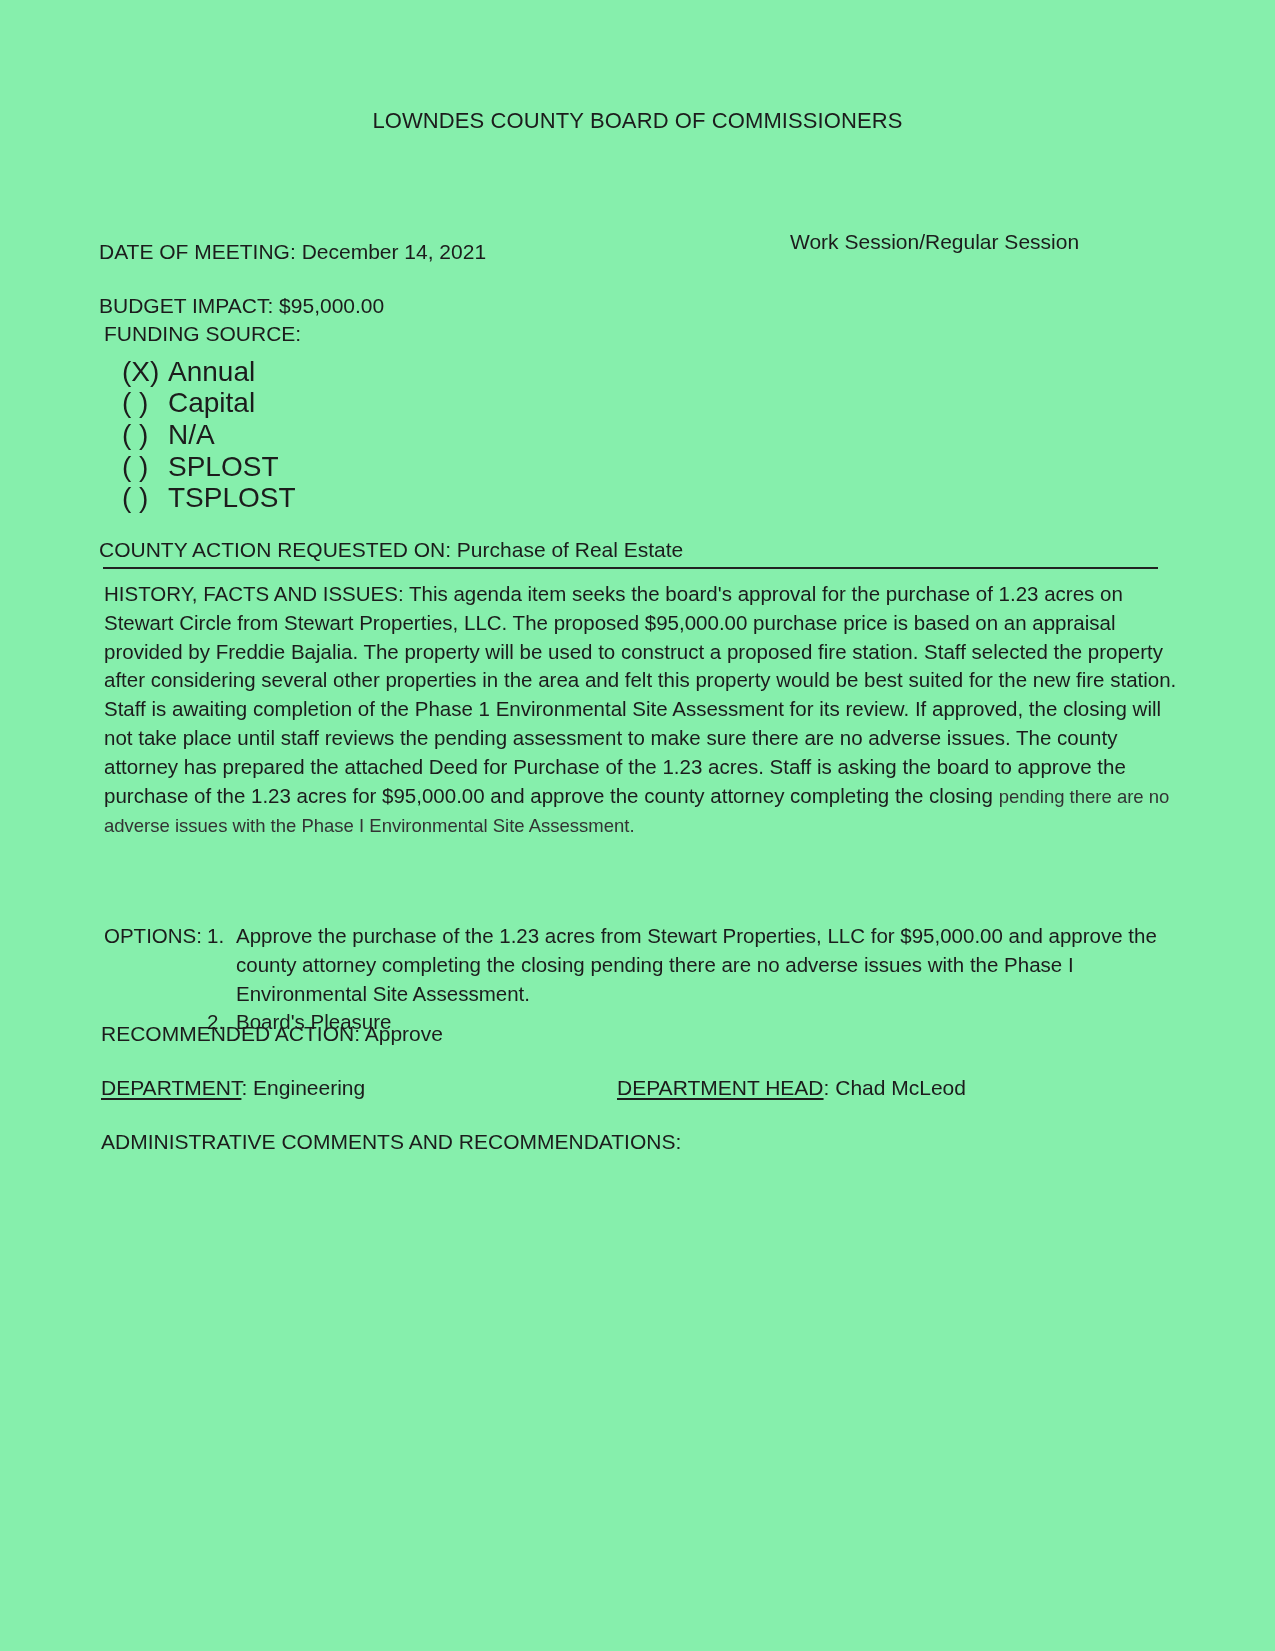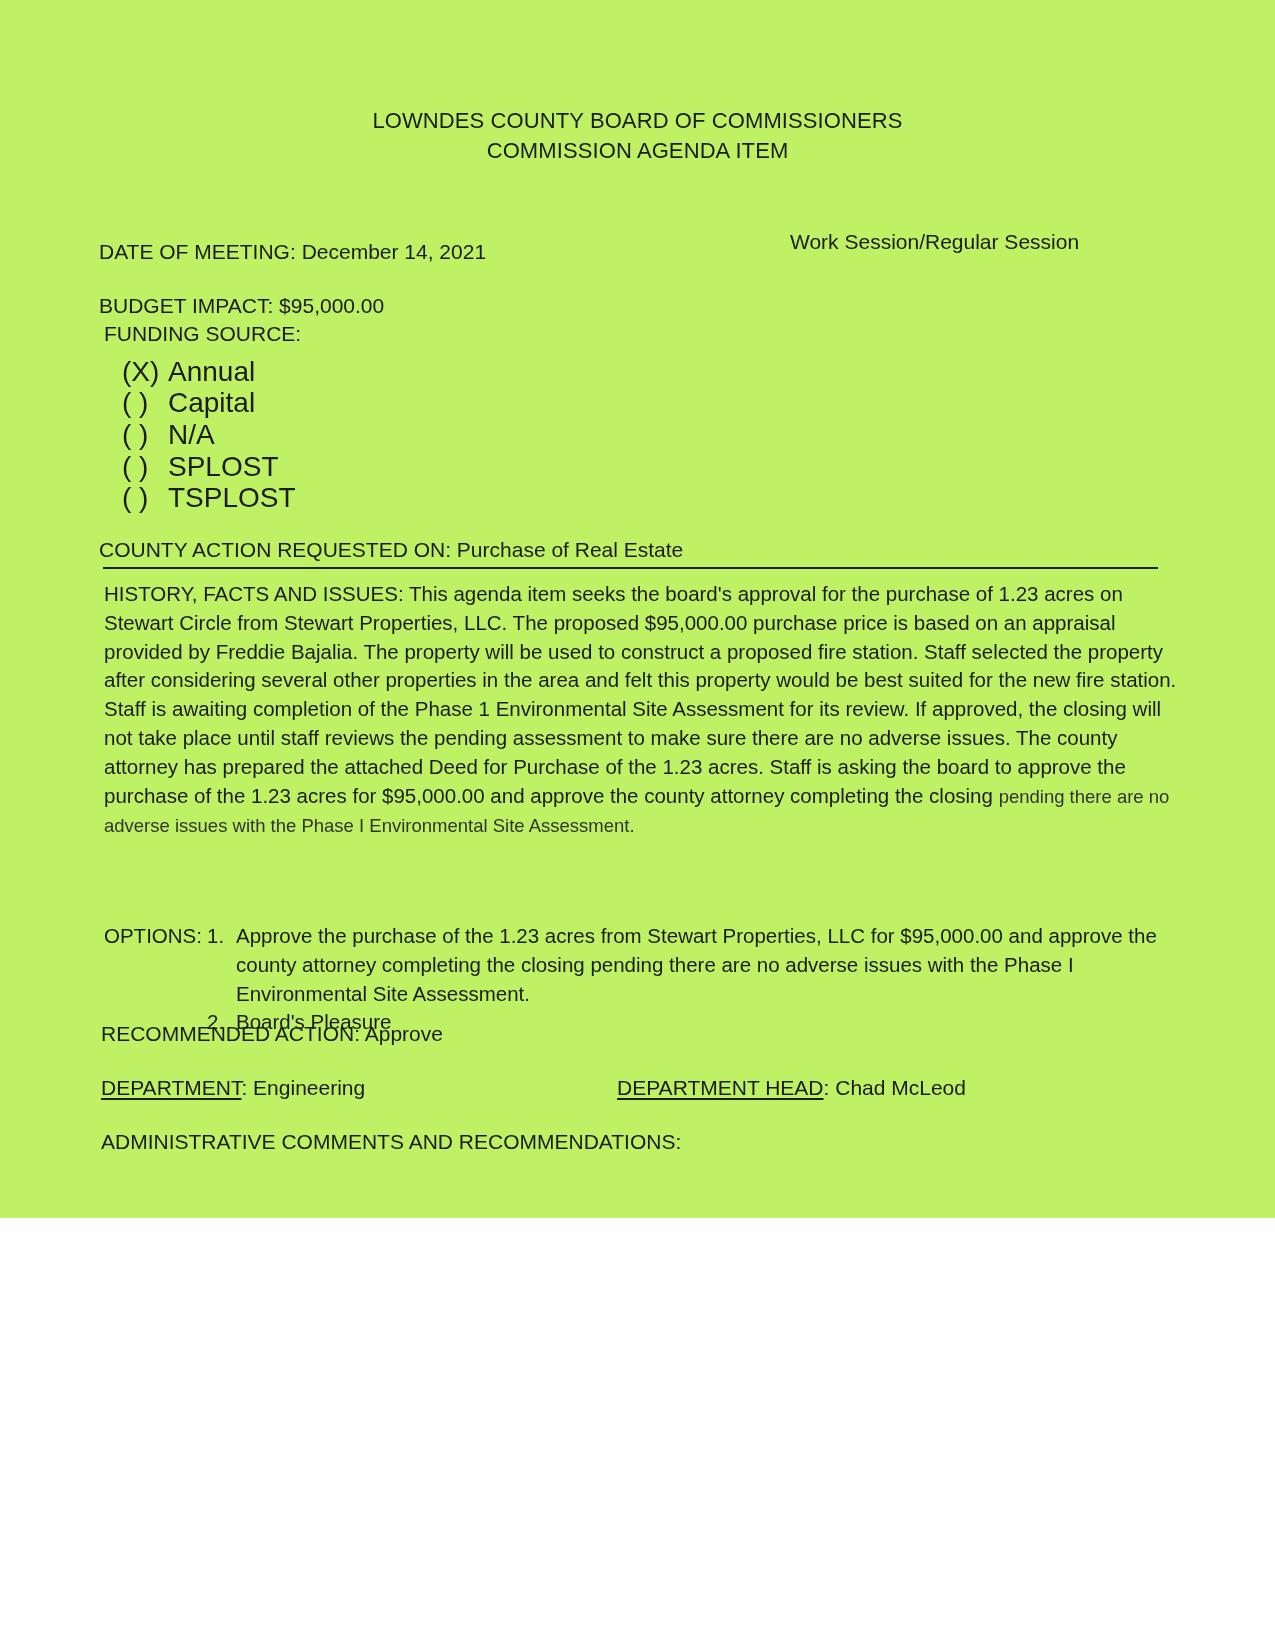--- a/index.html
+++ b/index.html
@@ -12,22 +12,22 @@
       height: 1651px;
       position: relative;
       overflow: hidden;
       font-family: "Liberation Sans", "DejaVu Sans", sans-serif;
       color: #1a1a1a;
     }
     .page {
       position: absolute;
       left: 0; top: 0;
       width: 1275px;
-      height: 1218px;
-      background: #bef264;
+      height: 1651px;
+      background: #86efac;
     }
     .heading {
       position: absolute;
       left: 0;
       width: 1275px;
       text-align: center;
       font-size: 22px;
       letter-spacing: 0.1px;
       color: #1c1c1c;
     }
@@ -99,21 +99,20 @@
       top: 0;
     }
     u { text-decoration: underline; text-underline-offset: 3px; }
   </style>
 </head>
 <body>
 
 <div class="page">
 
   <div class="heading" style="top:108px;">LOWNDES COUNTY BOARD OF COMMISSIONERS</div>
-  <div class="heading" style="top:138px;">COMMISSION AGENDA ITEM</div>
 
 
   <div class="line" style="left:99px; top:240px;text-align:center;">
     <span>DATE OF MEETING:</span>
     <span>December 14, 2021</span>
   </div>
 
   <div class="line" style="left:790px; top:230px;">Work Session/Regular Session</div>
 
   <div class="line" style="left:99px; top:294px;">

